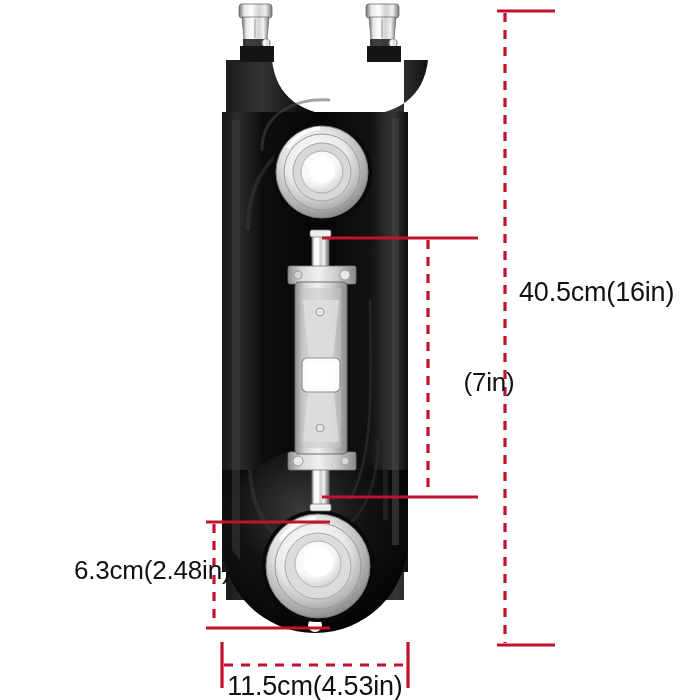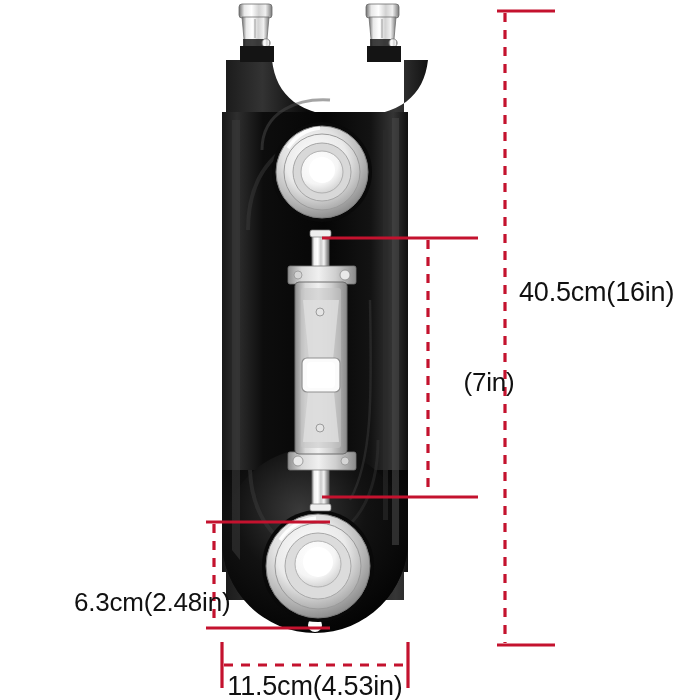--- a/index.html
+++ b/index.html
@@ -237,17 +237,17 @@
     </g>
   </svg>
 
   <div class="dim-label size-lg" style="left:519px; top:277px;">40.5cm(16in)</div>
 
   <div class="dim-label size-md center" style="left:434px; top:337px; width:110px;">
     <br>
     <span>(7in)</span>
   </div>
 
-  <div class="dim-label size-md" style="left:74px; top:587px;">6.3cm(2.48in)</div>
+  <div class="dim-label size-md" style="left:74px; top:555px;">6.3cm(2.48in)</div>
 
   <div class="dim-label size-lg center" style="left:205px; top:671px; width:220px;">11.5cm(4.53in)</div>
 
 </div>
 
 </body></html>

